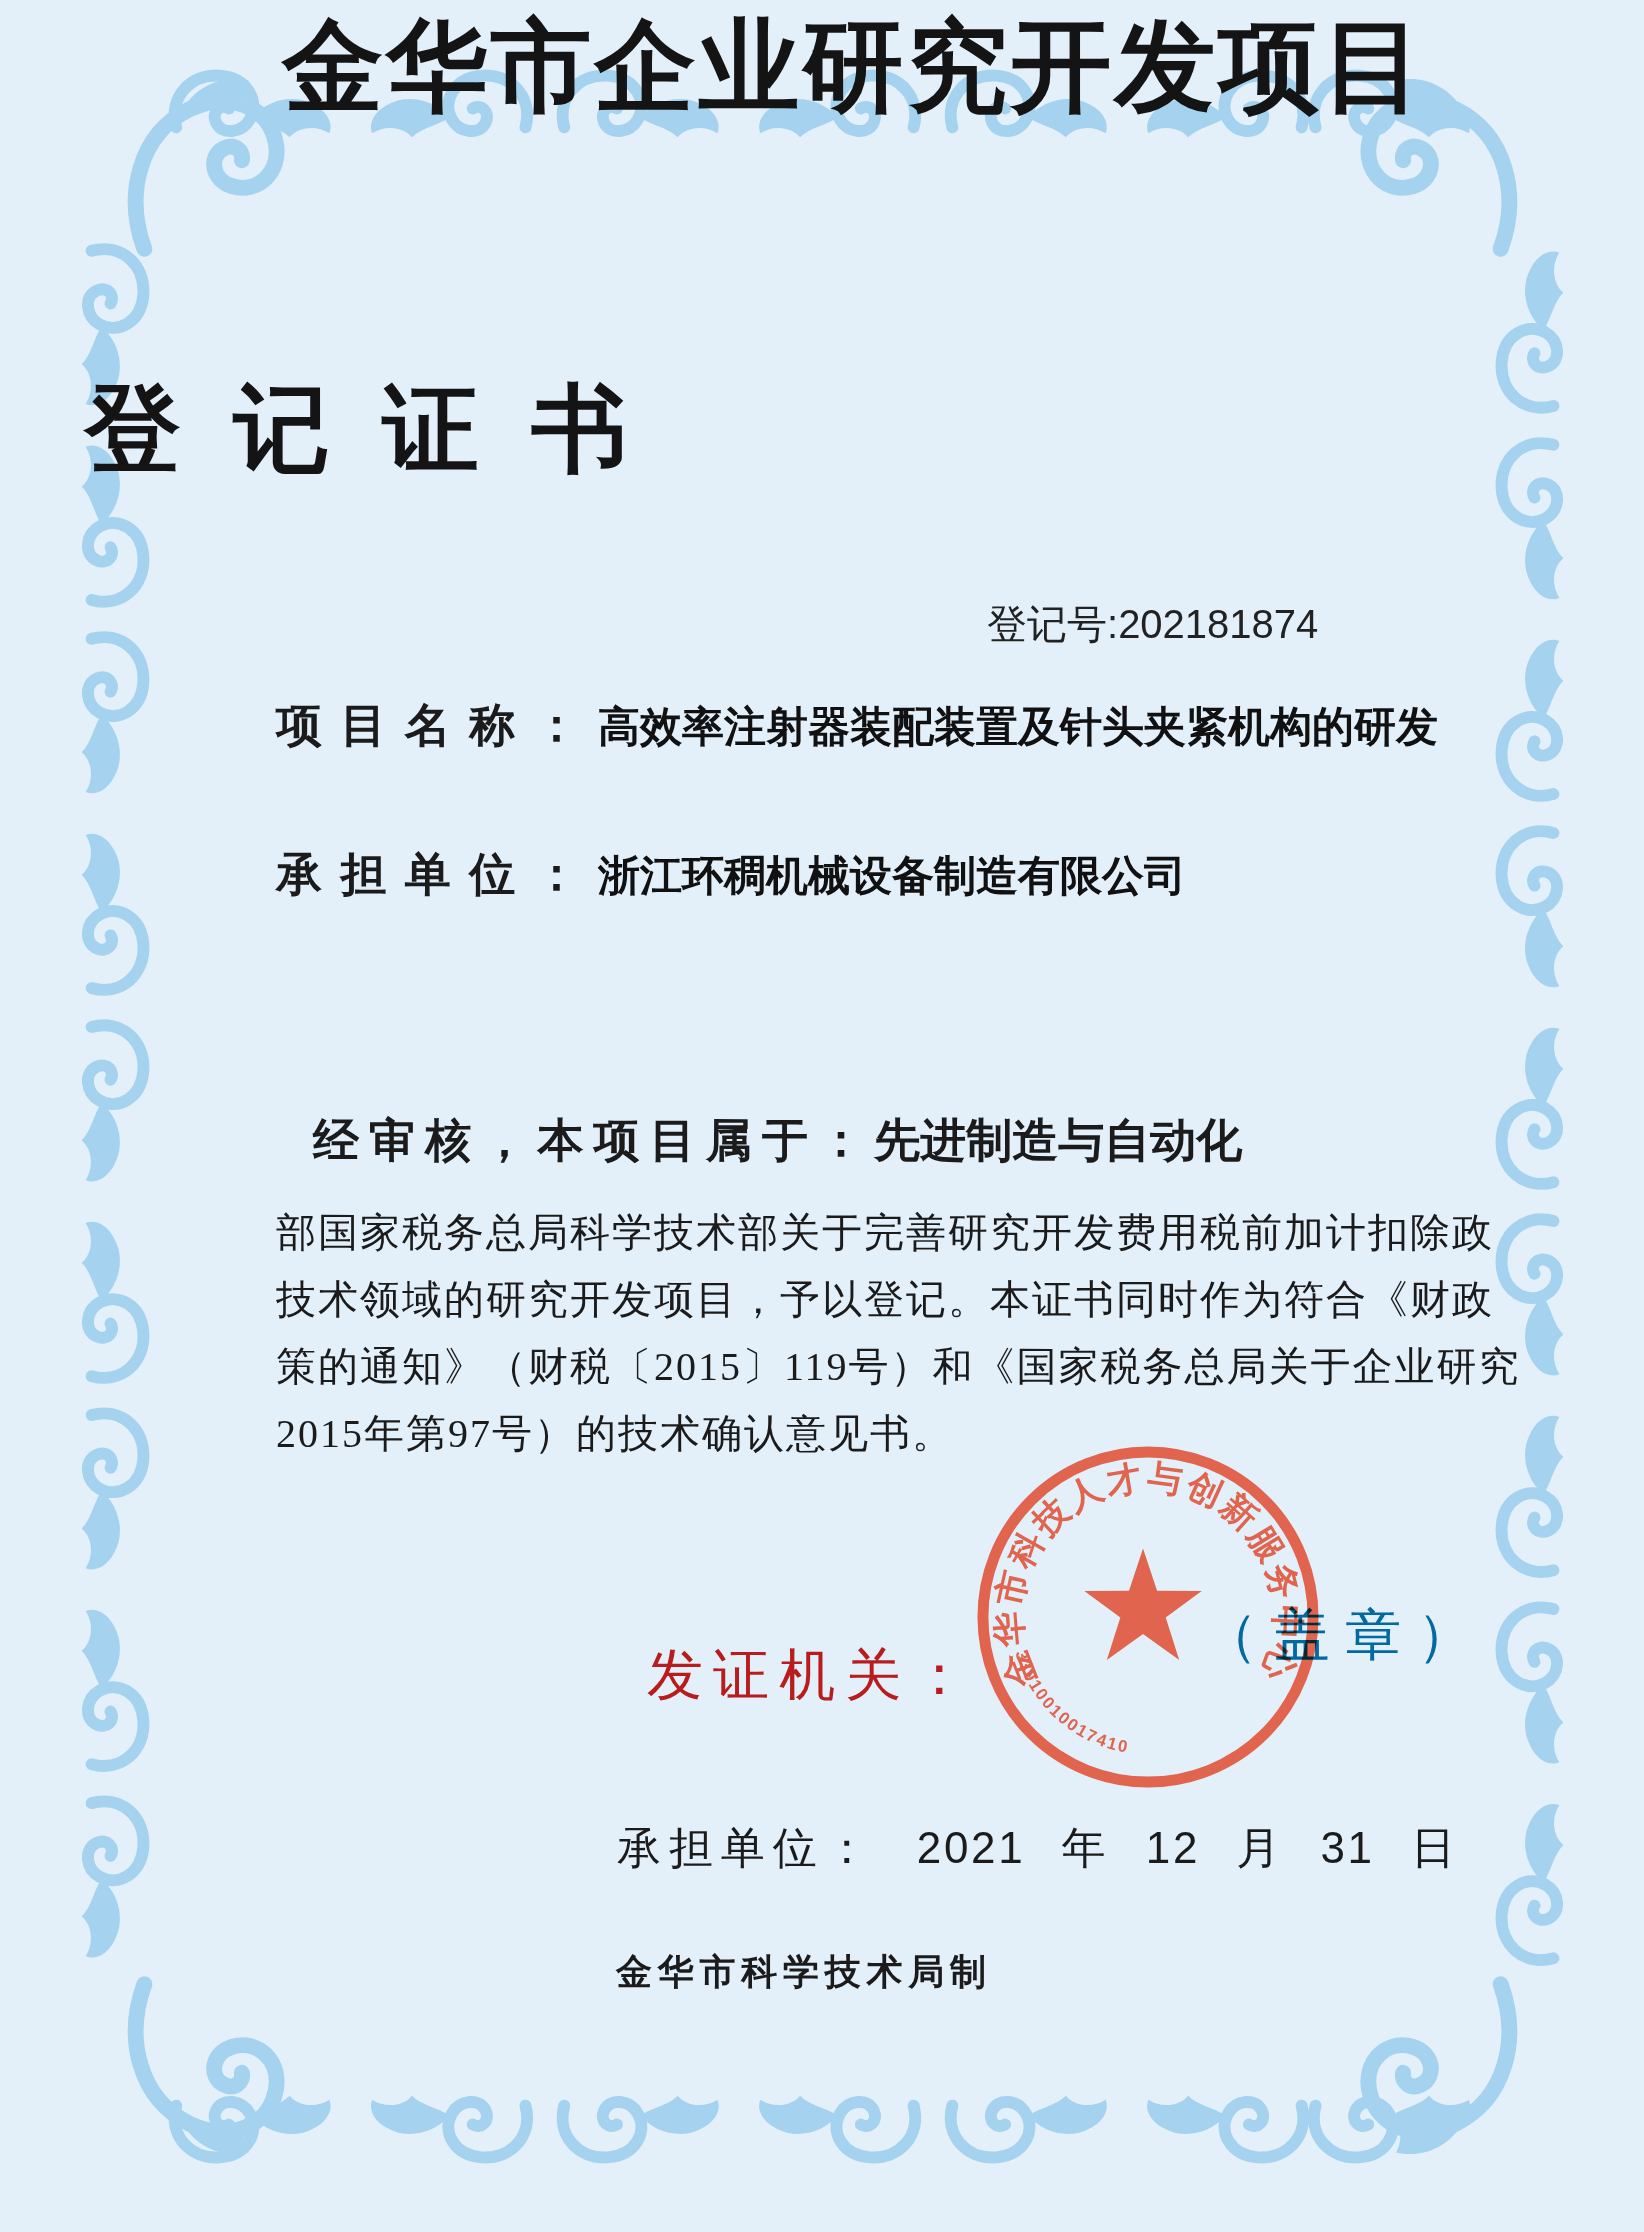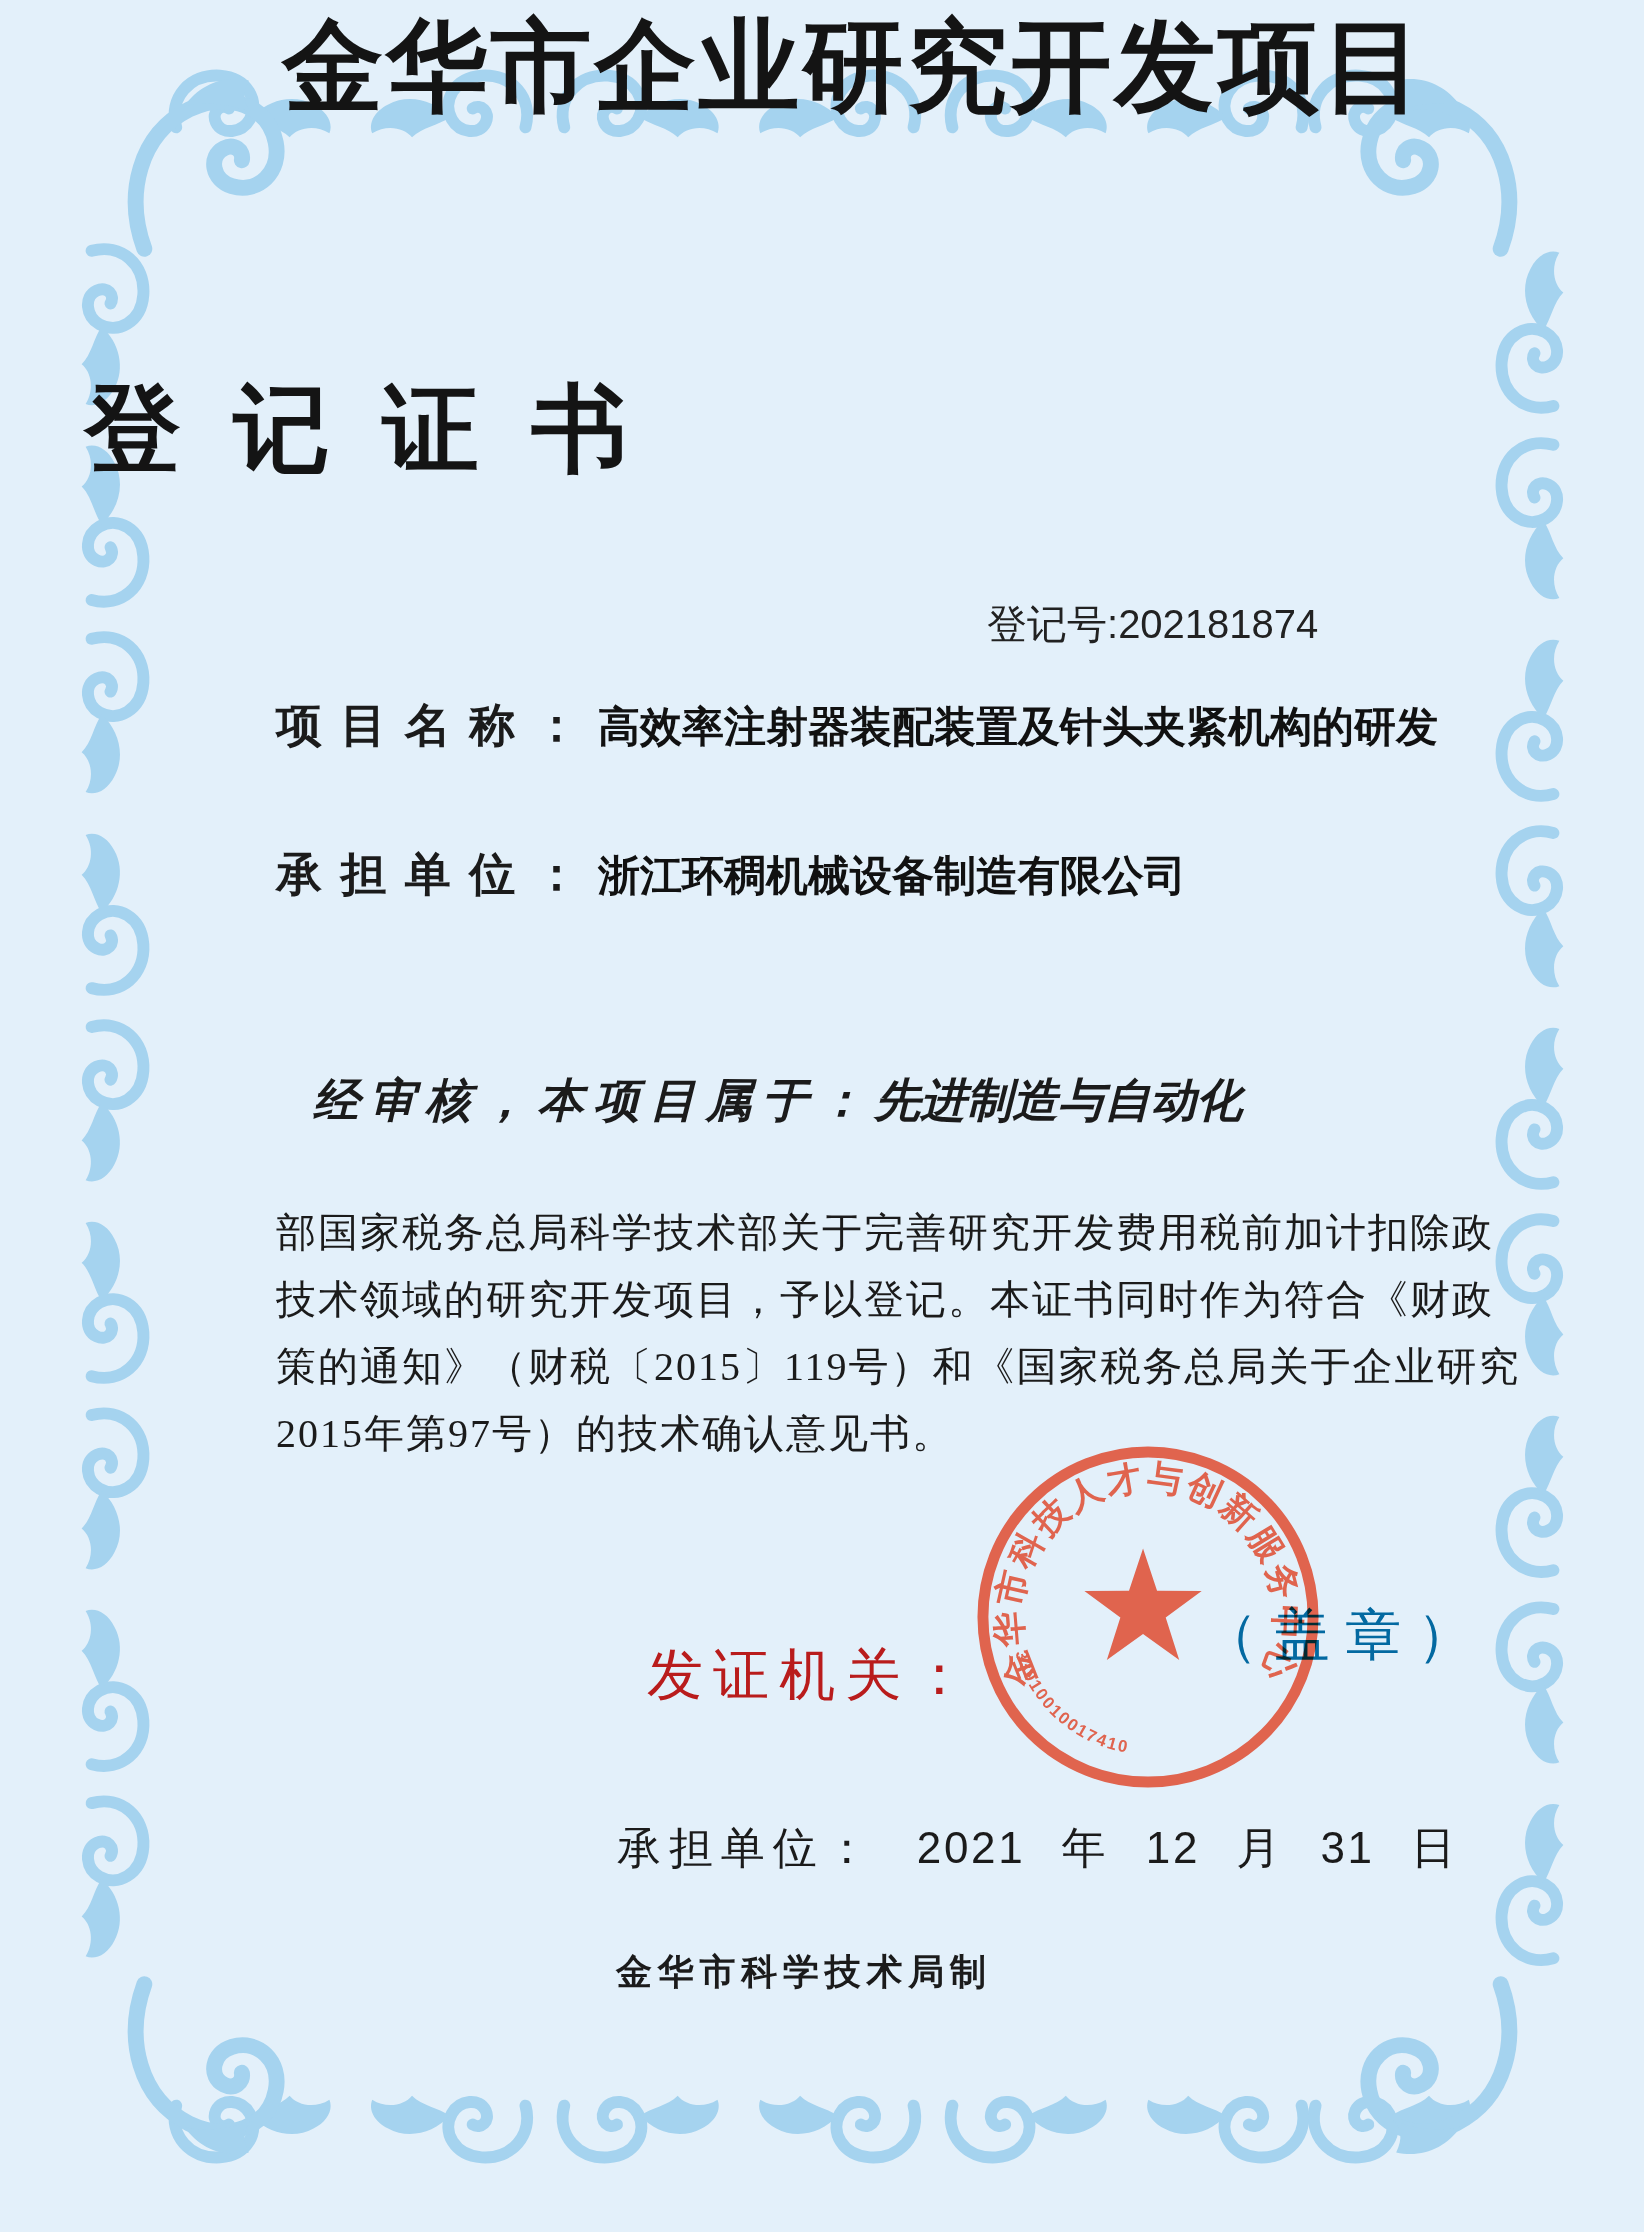--- a/index.html
+++ b/index.html
@@ -37,21 +37,21 @@
   .row-project{top:695px;}
   .row-company{top:844px;}
   .field-label{
     font-size:46px;font-weight:bold;letter-spacing:0.4em;color:#1b1b1b;
     font-family:"Liberation Serif","DejaVu Serif",serif;
   }
   .field-value{
     font-size:42px;font-weight:bold;color:#111;
     font-family:"Liberation Sans","DejaVu Sans",sans-serif;
   }
-  .review-row{position:absolute;left:281px;top:1070px;white-space:nowrap;font-style:italic;}
+  .review-row{position:absolute;left:281px;top:1110px;white-space:nowrap;}
   .review-label{font-size:46px;font-weight:bold;letter-spacing:0.22em;}
   .review-value{
     font-size:46px;font-weight:bold;
     font-family:"Liberation Sans","DejaVu Sans",sans-serif;
   }
   .body-par{position:absolute;left:244px;top:1199px;width:1174px;}
   .body-line{
     font-size:40px;line-height:67px;letter-spacing:2px;color:#1b1b1b;
     text-align:justify;text-align-last:justify;white-space:nowrap;
   }

